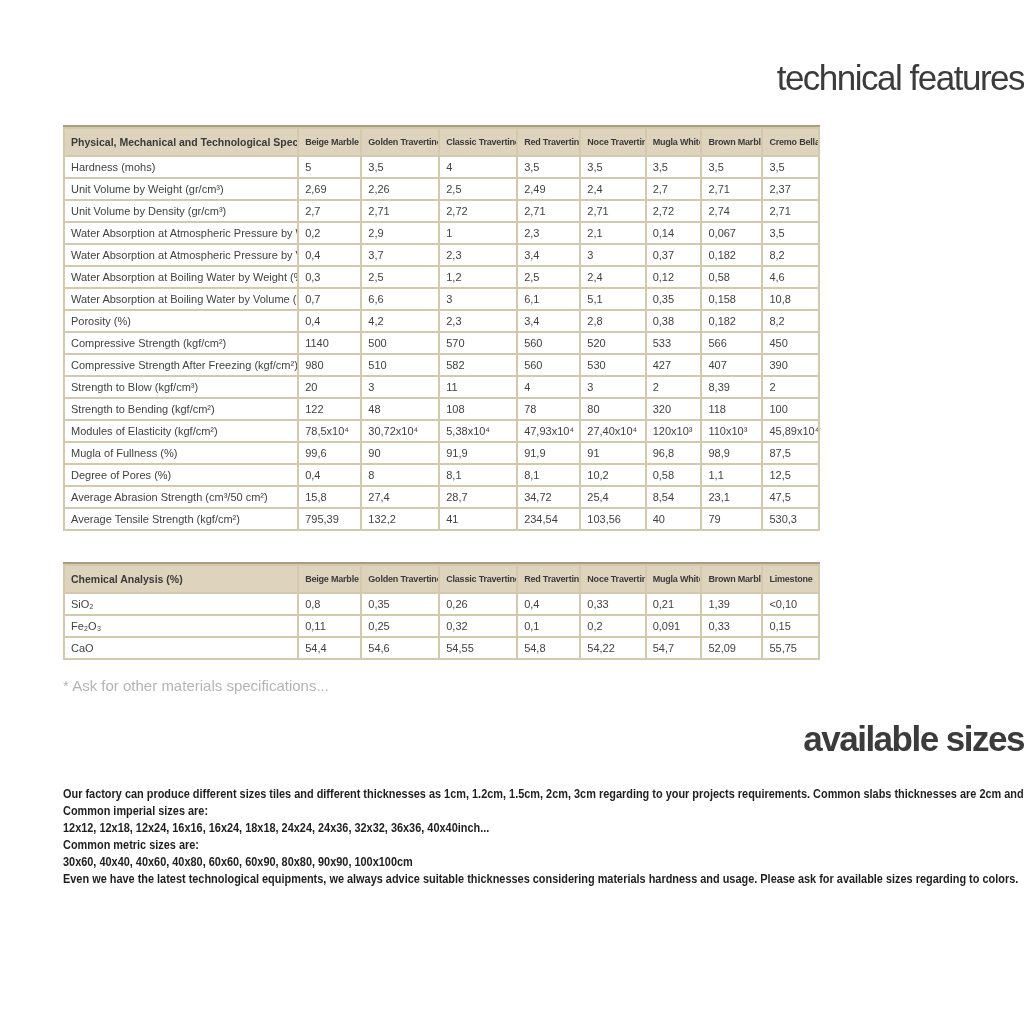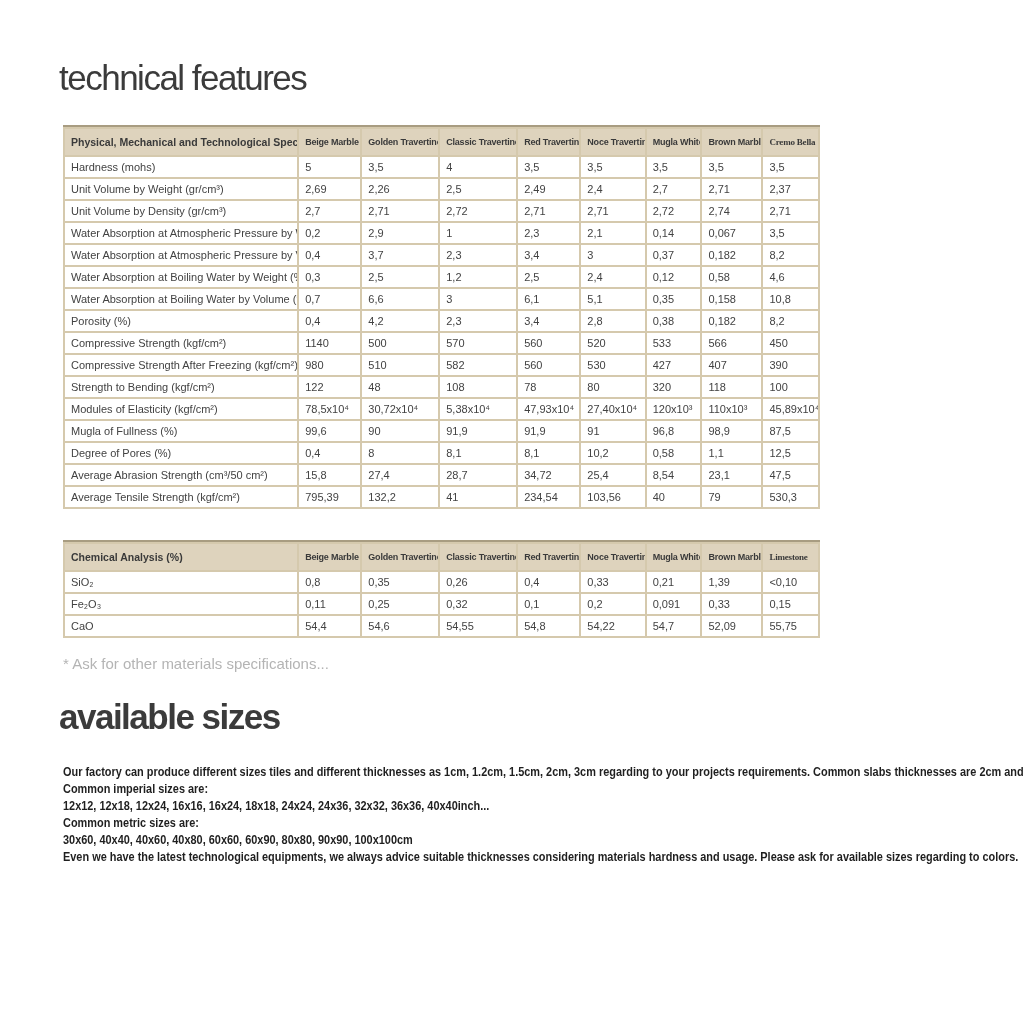--- a/index.html
+++ b/index.html
@@ -16,20 +16,21 @@
     background: #ffffff;
     overflow: hidden;
   }
   h1.section-title {
     margin: 0 0 0 -4px;
     font-size: 35px;
     line-height: 36px;
     font-weight: 400;
     letter-spacing: -1.5px;
     color: #3b3b3b;
+    text-align: right;
   }
   table.spec {
     width: 757px;
     table-layout: fixed;
     border-collapse: separate;
     border-spacing: 2px;
     background: #d5c9ad;
     border-top: 2px solid #a89c81;
     margin-top: 29px;
   }
@@ -58,21 +59,21 @@
   }
   
   table.spec th:nth-child(1) { width: 31.5%; }
   table.spec th:nth-child(2) { width: 8.3%; }
   table.spec th:nth-child(3) { width: 10.3%; }
   table.spec th:nth-child(4) { width: 10.3%; }
   table.spec th:nth-child(5) { width: 8.3%; }
   table.spec th:nth-child(6) { width: 8.6%; }
   table.spec th:nth-child(7) { width: 7.3%; }
   table.spec th:nth-child(8) { width: 8.0%; }
-  table.spec th:nth-child(9) { width: 7.4%; font-family: Liberation Serif, serif; }
+  table.spec th:nth-child(9) { width: 7.4%; }
   table#chemical-table { margin-top: 31px; }
   .footnote {
     margin: 17px 0 0 0;
     font-size: 15px;
     color: #b4b4b4;
   }
   h1#heading-available-sizes { margin-top: 27px; font-weight: bold; }
   .sizes-text {
     margin-top: 28px;
     width: 1105px;
@@ -212,20 +213,31 @@
           <td>980</td>
           <td>510</td>
           <td>582</td>
           <td>560</td>
           <td>530</td>
           <td>427</td>
           <td>407</td>
           <td>390</td>
         </tr>
         <tr>
+          <td>Strength to Blow (kgf/cm³)</td>
+          <td>20</td>
+          <td>3</td>
+          <td>11</td>
+          <td>4</td>
+          <td>3</td>
+          <td>2</td>
+          <td>8,39</td>
+          <td>2</td>
+        </tr>
+        <tr>
           <td>Strength to Bending (kgf/cm²)</td>
           <td>122</td>
           <td>48</td>
           <td>108</td>
           <td>78</td>
           <td>80</td>
           <td>320</td>
           <td>118</td>
           <td>100</td>
         </tr>

